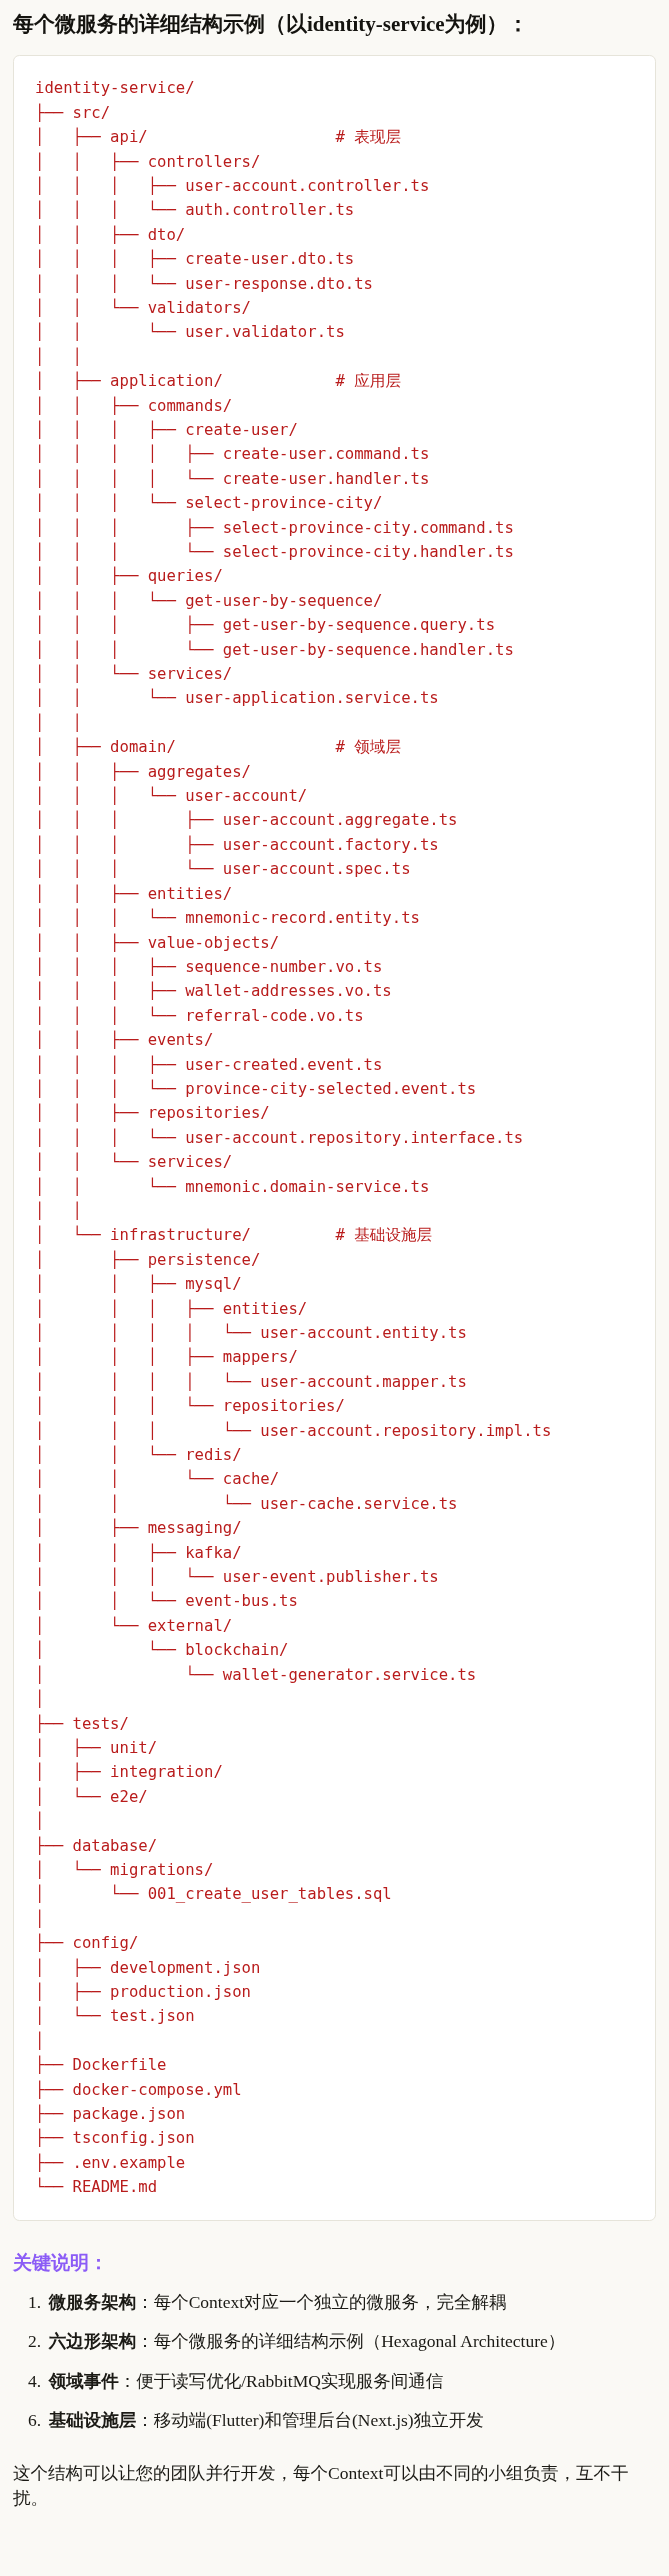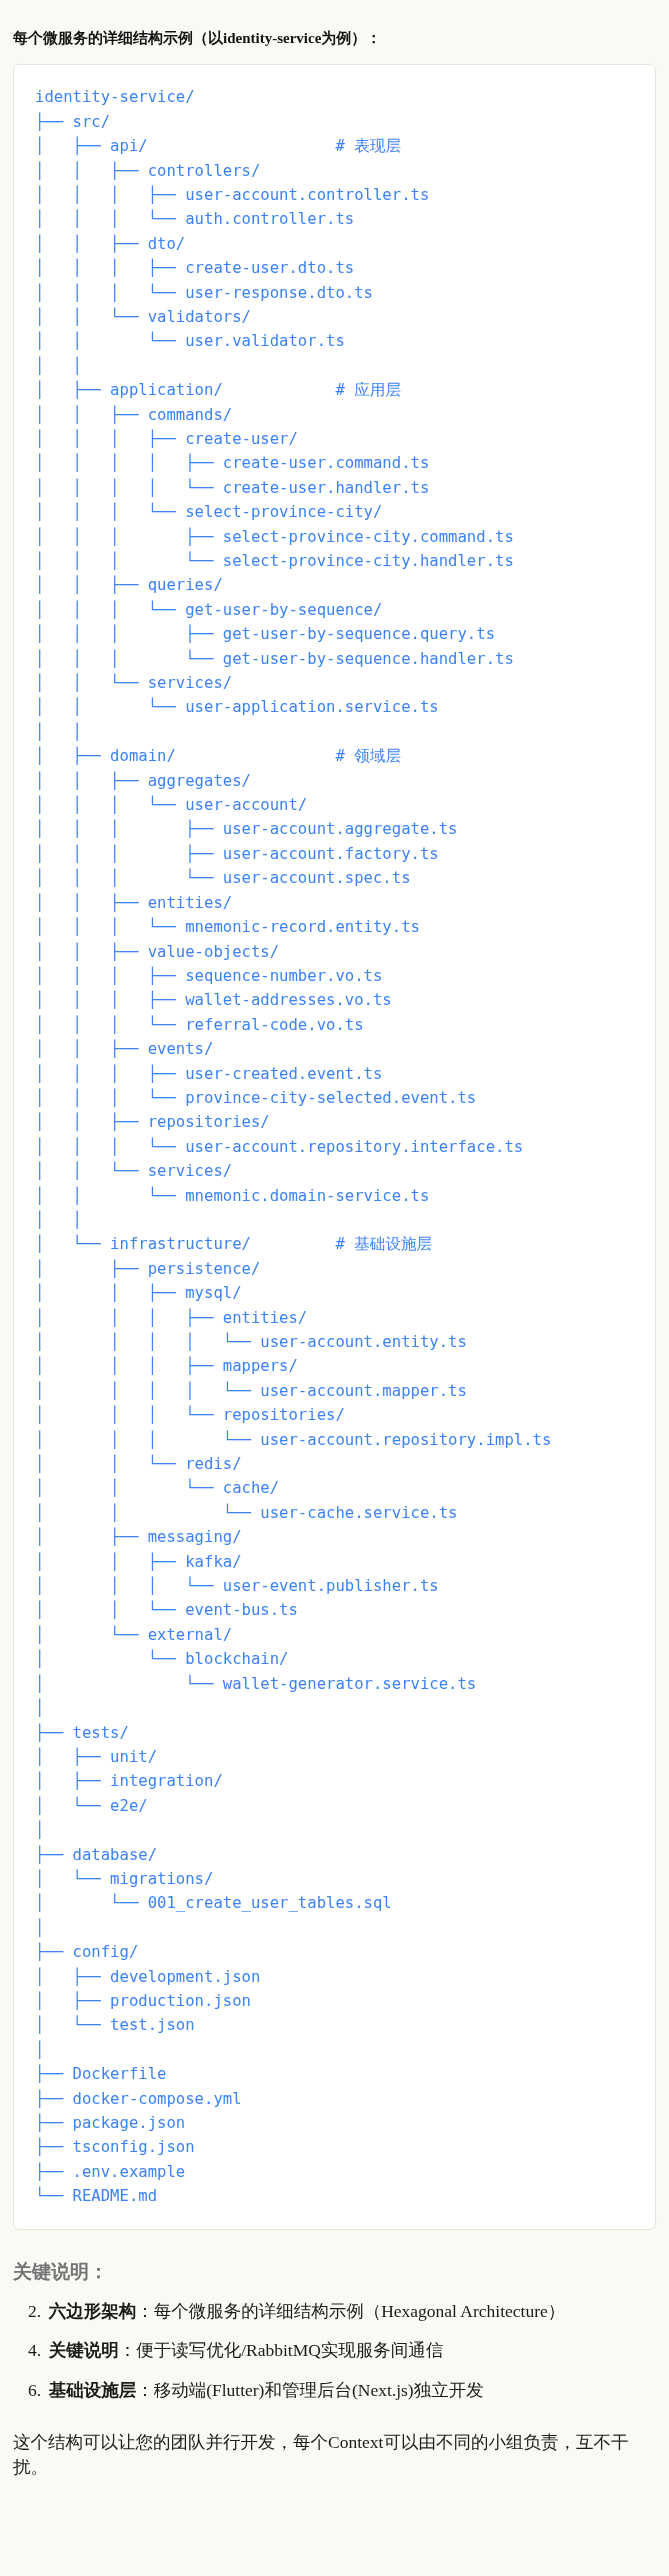--- a/index.html
+++ b/index.html
@@ -7,46 +7,46 @@
   body {
     width: 669px;
     min-height: 2576px;
     background: #FAF9F5;
     color: #1b1a15;
     font-family: "Liberation Serif", "DejaVu Serif", serif;
   }
   .page { padding: 8.8px 13px 22.5px 13px; }
 
   .title {
-    font-size: 15px;
+    font-size: 21px;
     font-weight: 700;
     line-height: 1.5;
     color: #14130f;
-    margin: 18px 0 15px 0;
+    margin: 0 0 15px 0;
   }
 
   .code-block {
     background: #FFFFFF;
     border: 1.3px solid #E6E4DA;
     border-radius: 6.3px;
     padding: 20px 21px;
   }
   pre.code {
     margin: 0;
     font-family: "DejaVu Sans Mono", "Liberation Mono", monospace;
     font-size: 15.6px;
     line-height: 24.4px;
-    color: #3b82f6;
+    color: #b91c1c;
     white-space: pre;
   }
 
   .notes-heading {
     font-size: 19px;
     font-weight: 700;
-    color: #737373;
+    color: #8b5cf6;
     margin: 29px 0 9px 0;
   }
   .notes-list {
     list-style: none;
     margin: 0;
     padding: 0 0 0 15px;
   }
   .note-item {
     font-size: 17.5px;
     line-height: 25px;
@@ -154,21 +154,22 @@
 ├── docker-compose.yml
 ├── package.json
 ├── tsconfig.json
 ├── .env.example
 └── README.md</pre>
   </div>
 
   <p class="notes-heading">关键说明：</p>
 
   <ol class="notes-list">
+    <li class="note-item"><span class="note-num">1.</span><span class="note-term">微服务架构</span><span class="note-desc">：每个Context对应一个独立的微服务，完全解耦</span></li>
     <li class="note-item"><span class="note-num">2.</span><span class="note-term">六边形架构</span><span class="note-desc">：每个微服务的详细结构示例（Hexagonal Architecture）</span></li>
-    <li class="note-item"><span class="note-num">4.</span><span class="note-term">关键说明</span><span class="note-desc">：便于读写优化/RabbitMQ实现服务间通信</span></li>
+    <li class="note-item"><span class="note-num">4.</span><span class="note-term">领域事件</span><span class="note-desc">：便于读写优化/RabbitMQ实现服务间通信</span></li>
     <li class="note-item"><span class="note-num">6.</span><span class="note-term">基础设施层</span><span class="note-desc">：移动端(Flutter)和管理后台(Next.js)独立开发</span></li>
   </ol>
 
   <p class="closing">这个结构可以让您的团队并行开发，每个Context可以由不同的小组负责，互不干扰。</p>
 
 </div>
 
 
 </body></html>

